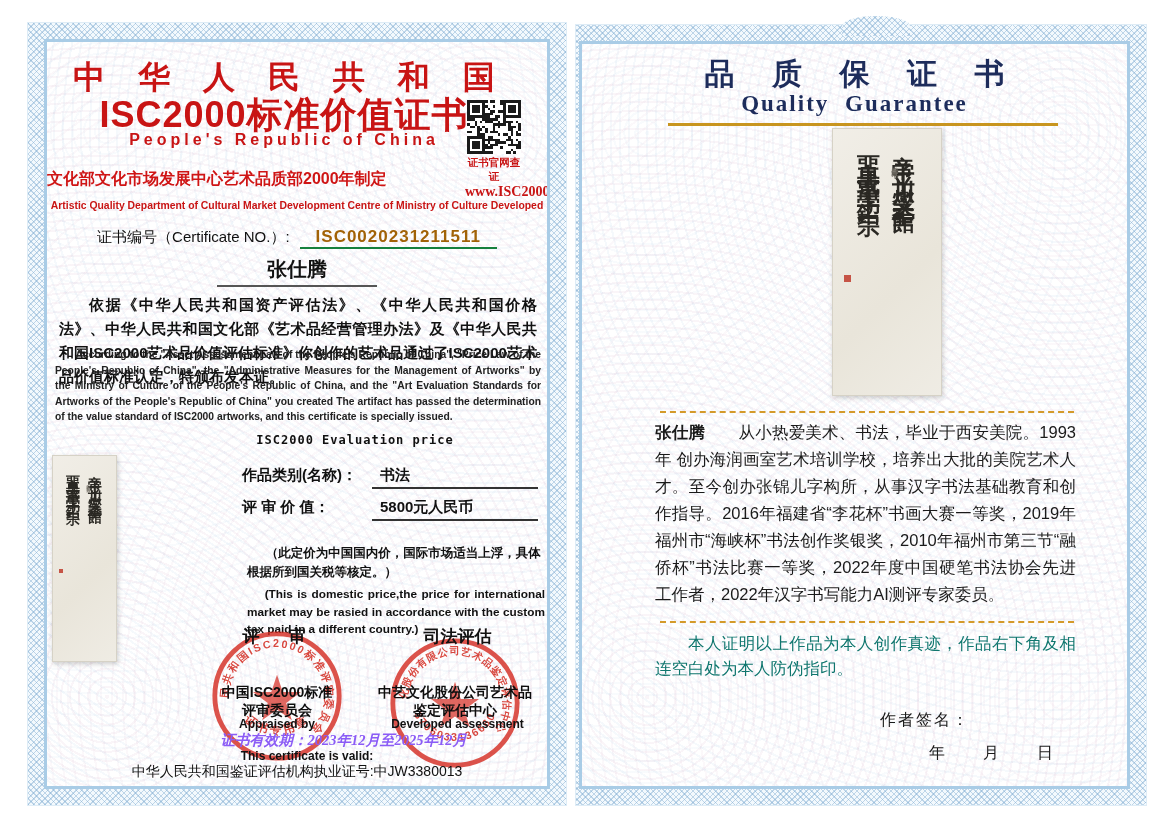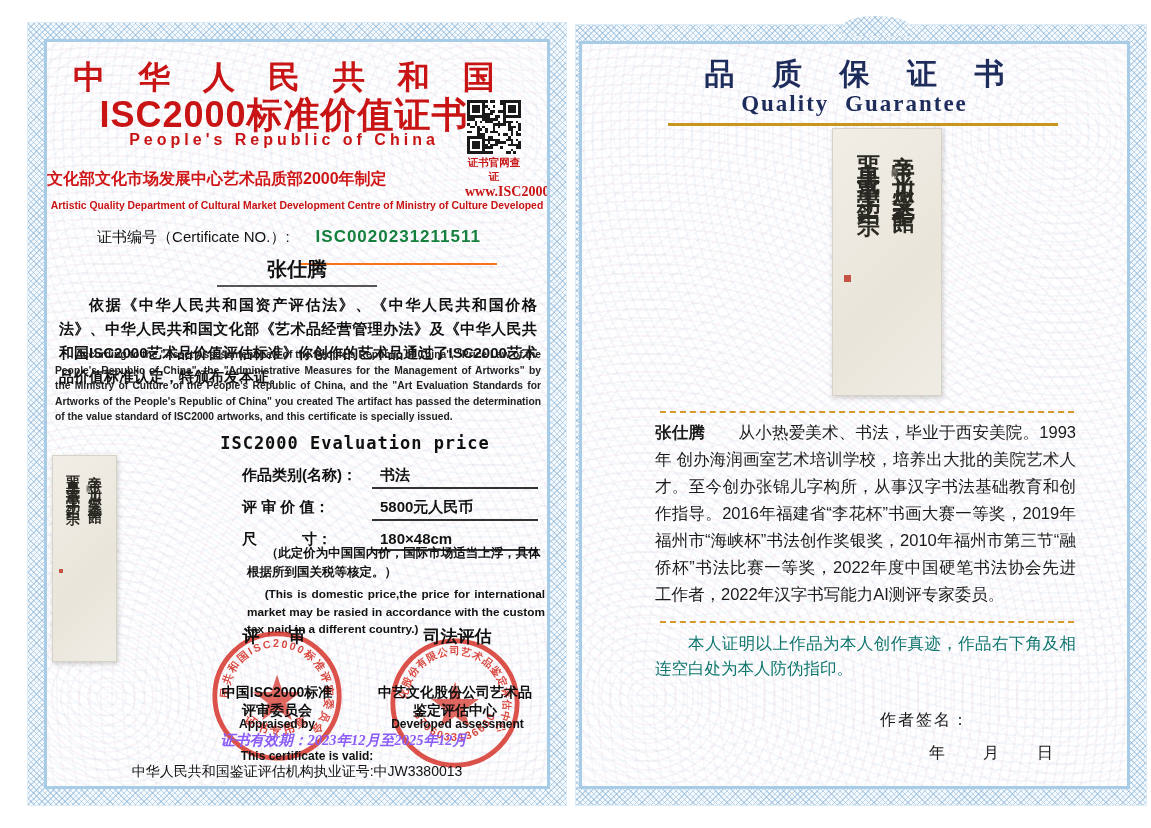--- a/index.html
+++ b/index.html
@@ -37,30 +37,30 @@
   .l-en1{top:89px;left:0;width:474px;text-align:center;font-weight:bold;font-size:16px;letter-spacing:4px;}
   .l-en2{top:107px;left:0;width:474px;text-align:center;font-weight:bold;font-size:16px;letter-spacing:3px;}
   .l-issuer{top:127px;left:0;width:500px;font-weight:bold;font-size:16px;color:#cf1515;}
   .l-issuer-en{top:158px;left:0;width:500px;text-align:center;font-weight:bold;font-size:10.4px;}
   .qr-wrap{top:58px;left:418px;width:58px;text-align:center;}
   .qr-box{width:54px;height:54px;margin:0 auto;background:#fff;}
   .qr-cap1{font-size:10.5px;font-weight:bold;color:#c81414;margin-top:2px;}
   .qr-cap2{font-size:14px;font-weight:bold;color:#c81414;font-family:Liberation Serif, serif;}
   .l-certno{top:185px;left:0;width:500px;display:flex;justify-content:center;align-items:baseline;gap:10px;}
   .l-certno .lbl{font-size:15px;color:#111;}
-  .l-certno .num{font-size:17px;font-weight:bold;letter-spacing:1px;color:#15803d;
-    border-bottom:2px solid #f97316;padding:0 16px 16px;}
+  .l-certno .num{font-size:17px;font-weight:bold;letter-spacing:1px;color:#a16207;
+    border-bottom:2px solid #15803d;padding:0 16px 0;}
   .l-name{top:214px;left:0;width:500px;text-align:center;font-size:20px;font-weight:bold;color:#111;}
   .l-name-line{top:243px;left:170px;width:160px;border-bottom:2px solid #555;}
   .l-body-cn{top:251px;left:12px;width:478px;font-size:15px;font-weight:bold;line-height:24px;
     text-indent:2em;text-align:justify;color:#111;margin:0;}
   .l-body-en{top:305px;left:8px;width:486px;font-size:10.3px;font-weight:bold;line-height:15.5px;
     text-indent:2em;text-align:justify;color:#222;margin:0;}
   .l-eval-title{top:360px;left:108px;width:400px;text-align:center;font-size:27px;font-weight:bold;color:#0d0d0d;}
-  .l-eval-en{top:391px;left:108px;width:400px;text-align:center;font-size:17px;font-weight:bold;
+  .l-eval-en{top:391px;left:108px;width:400px;text-align:center;font-size:12px;font-weight:bold;
     font-family:"DejaVu Sans Mono",monospace;letter-spacing:1px;color:#111;}
   .l-field{position:absolute;left:195px;color:#111;}
   .l-field .f-label{display:inline-block;width:130px;font-size:15px;font-weight:bold;margin-top:12px;}
   .l-field .f-value{display:inline-block;width:158px;font-size:15px;font-weight:bold;
     border-bottom:2px solid #333;padding:0 0 2px 8px;}
   .l-note-cn{top:502px;left:200px;width:294px;font-size:12.5px;font-weight:bold;line-height:19px;
     text-indent:1.5em;color:#111;margin:0;}
   .l-note-en{top:544px;left:200px;width:298px;font-size:11.8px;font-weight:bold;line-height:17.5px;
     text-indent:1.5em;text-align:justify;color:#111;margin:0;}
   .l-sec-label{position:absolute;top:583px;text-align:center;font-size:17px;font-weight:bold;color:#111;z-index:3;}
@@ -277,23 +277,20 @@
       <p class="abs l-body-en">According to the "Asset Assessment Law of the People's Republic of China", "Price Law of the People's Republic of China", the "Administrative Measures for the Management of Artworks" by the Ministry of Culture of the People's Republic of China, and the "Art Evaluation Standards for Artworks of the People's Republic of China" you created The artifact has passed the determination of the value standard of ISC2000 artworks, and this certificate is specially issued.</p>
 
       <div class="abs l-eval-en">ISC2000 Evaluation price</div>
 
       <div class="l-field" style="top:412px;">
         <span class="f-label">作品类别(名称)：</span><span class="f-value">书法</span>
       </div>
       <div class="l-field" style="top:444px;">
         <span class="f-label">评 审 价 值：</span><span class="f-value">5800元人民币</span>
       </div>
-      <div class="l-field" style="top:476px;">
-        <span class="f-label">尺　　　寸：</span><span class="f-value">180×48cm</span>
-      </div>
 
       <p class="abs l-note-cn">（此定价为中国国内价，国际市场适当上浮，具体根据所到国关税等核定。）</p>
       <p class="abs l-note-en">(This is domestic price,the price for international market may be rasied in accordance with the custom tax paid in a different country.)</p>
 
       <div class="l-sec-label" style="left:160px;width:140px;letter-spacing:6px;">评　审</div>
       <div class="l-sec-label" style="left:338px;width:145px;">司法评估</div>
       <div class="l-sec-en" style="left:160px;width:140px;">Appraised by</div>
       <div class="l-sec-en" style="left:338px;width:145px;">Developed assessment</div>
 
       <svg class="stamp stamp-left" viewBox="0 0 140 140">

